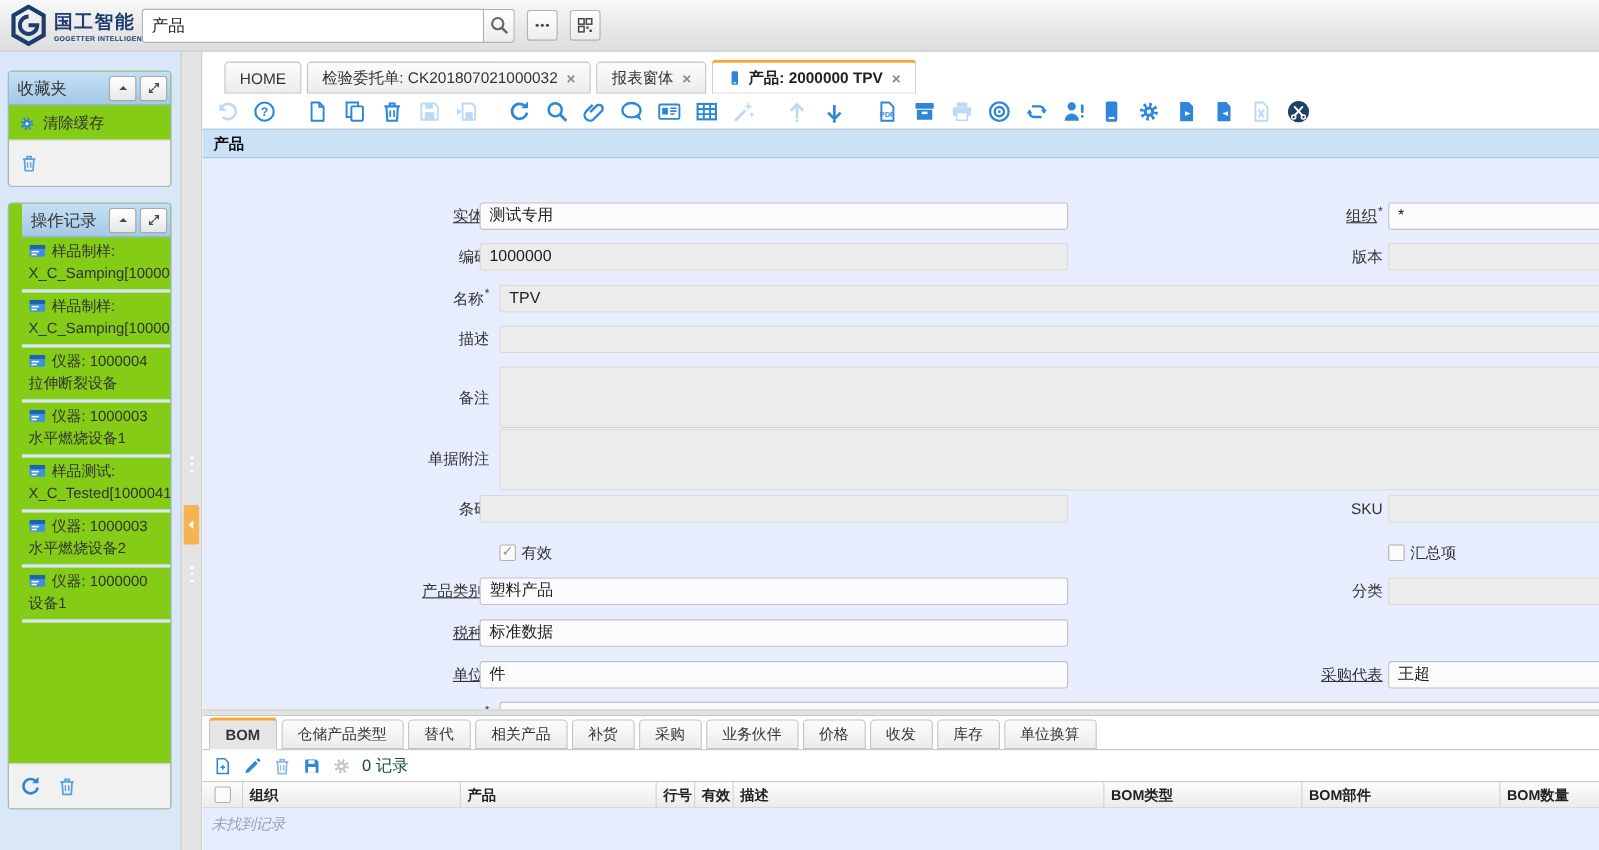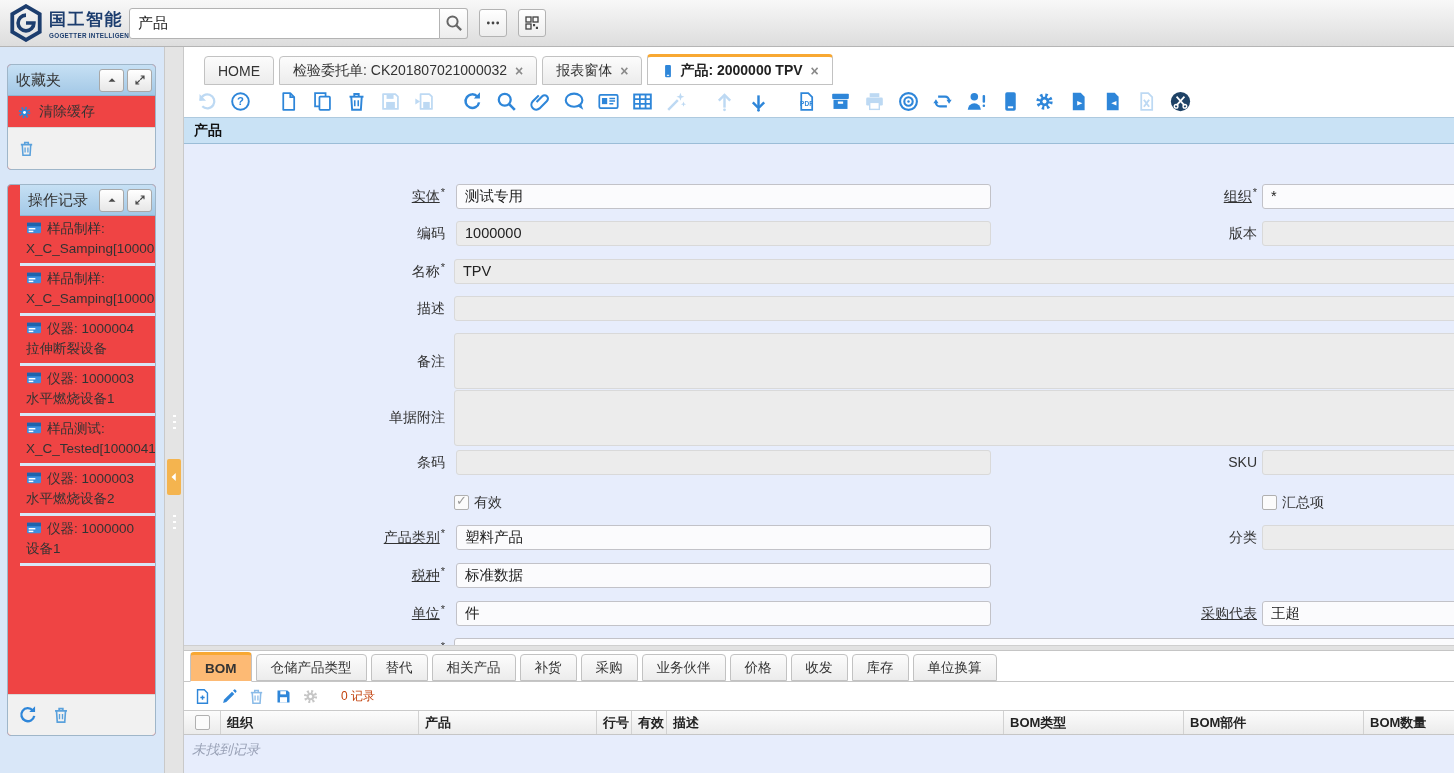--- a/index.html
+++ b/index.html
@@ -22,21 +22,21 @@
   .searchwrap{display:flex;margin-left:6px;}
   #globalsearch{width:293px;height:29px;box-sizing:content-box;border:1px solid #b3b3b3;border-radius:3px 0 0 3px;
     padding:0 8px;font-size:15px;color:#222;background:#fff;outline:none;font-family:inherit;}
   .searchbtn{width:28px;height:31px;border:1px solid #b3b3b3;border-left:none;border-radius:0 3px 3px 0;
     background:linear-gradient(#ffffff,#ededed);color:#666;display:flex;align-items:center;justify-content:center;padding:0;cursor:pointer;}
   .tbbtn{width:28px;height:28px;margin-left:11px;border:1px solid #b3b3b3;border-radius:3px;
     background:linear-gradient(#ffffff,#ededed);color:#444;display:flex;align-items:center;justify-content:center;padding:0;cursor:pointer;}
 
   
   #sidebar{position:absolute;top:47px;left:0;width:164px;bottom:0;background:#d9e7f8;}
-  .panel{position:absolute;left:7px;width:149px;background:#ef4444;border:1px solid #9fb6c9;border-radius:4px;
+  .panel{position:absolute;left:7px;width:149px;background:#84cc16;border:1px solid #9fb6c9;border-radius:4px;
     overflow:hidden;box-sizing:border-box;}
   #fav-panel{top:17px;height:106px;}
   #hist-panel{top:137px;height:552px;padding-left:12px;}
   .phead{height:31px;background:linear-gradient(#c6e0f4,#a3c8e6);border-bottom:1px solid #8fb3cf;
     display:flex;align-items:center;padding:0 3px 0 8px;box-sizing:border-box;}
   .ptitle{flex:1;font-size:15px;color:#333;}
   .pbtn{width:25px;height:23px;margin-left:3px;border:1px solid #a8a8a8;border-radius:3px;
     background:linear-gradient(#ffffff,#e7e7e7);color:#4a4a4a;display:flex;align-items:center;justify-content:center;padding:0;cursor:pointer;}
   .fav-item{display:flex;align-items:center;gap:7px;padding:7px 9px;font-size:14px;color:#333;}
   .pfoot{position:absolute;left:0;right:0;bottom:0;background:#f1f1f1;border-top:1px solid #dadada;
@@ -80,44 +80,44 @@
   #form{position:absolute;top:97px;left:0;right:0;height:501px;background:#e7edfc;overflow:hidden;}
   .frow{position:absolute;left:0;width:100%;height:25px;}
   .flabel{position:absolute;left:0;width:261px;text-align:right;font-size:14px;color:#333;line-height:25px;white-space:nowrap;}
   .flabel.rt{left:813px;width:260px;}
   .lbl.link{text-decoration:underline;cursor:pointer;}
   sup.req{color:#333;font-size:11px;vertical-align:top;line-height:16px;margin-left:1px;}
   .fin{position:absolute;height:25px;line-height:23px;box-sizing:border-box;border-radius:3px;
     padding:0 8px;font-size:14.5px;color:#222;overflow:hidden;white-space:nowrap;}
   .fin.edit{background:#fbfbfd;border:1px solid #c2c2c8;}
   .fin.dis{background:#ececec;border:1px solid #d9d9d9;}
-  .fin.lf{left:272px;width:535px;}
+  .fin.lf{left:252px;width:535px;}
   .fin.fw{left:270px;width:1004px;}
   .fin.rt{left:1078px;width:400px;}
   .fin.tall{height:56px;}
   .cbwrap{position:absolute;display:flex;align-items:center;gap:5px;font-size:14px;color:#333;height:25px;}
   .cb{width:13px;height:13px;border:1px solid #b0b0b0;background:#fbfbfb;border-radius:2px;position:relative;flex-shrink:0;}
   .cb.on::after{content:"\2713";position:absolute;left:1px;top:-3px;font-size:13px;color:#999;}
 
   #hsplit{position:absolute;top:598px;left:0;right:0;height:6px;background:#e2e2e2;box-sizing:border-box;
     border-top:1px solid #cfcfcf;border-bottom:1px solid #c5c5c5;}
 
   #bottom{position:absolute;top:604px;left:0;right:0;bottom:0;background:#fff;}
   #btabs{position:absolute;top:0;left:0;right:0;height:31px;box-sizing:border-box;padding:2px 0 0 6px;
     display:flex;align-items:flex-end;border-bottom:1px solid #c6c6c6;}
   .btab{display:flex;align-items:center;height:27px;padding:0 14px;margin-right:4px;box-sizing:border-box;
     background:linear-gradient(#fcfcfc,#ececec);border:1px solid #c2c2c2;border-radius:4px 4px 0 0;
     font-size:13.5px;color:#333;white-space:nowrap;cursor:pointer;}
-  .btab.active{background:#fdba74;border-top:3px solid #f8a832;height:30px;margin-bottom:-1px;
+  .btab.active{background:#e5e5e5;border-top:3px solid #f8a832;height:30px;margin-bottom:-1px;
     border-bottom:1px solid #fff;font-weight:bold;}
   #btoolbar{position:absolute;top:31px;left:0;height:28px;display:flex;align-items:center;gap:10px;padding-left:10px;}
   .bti{width:17px;height:17px;color:#2e86d9;cursor:pointer;}
   .bti.pale{color:#8abbe8;}
   .bti.gray{color:#c6c6c6;cursor:default;}
-  .reccount{font-size:12px;color:#c2410c;margin-left:12px;}
+  .reccount{font-size:15px;color:#14532d;margin-left:0;}
   #bthead{position:absolute;top:59px;left:0;right:0;height:25px;box-sizing:border-box;display:flex;
     background:linear-gradient(#fcfcfc,#ebebeb);border-top:1px solid #cacaca;border-bottom:1px solid #c6c6c6;}
   .hcell{box-sizing:border-box;border-right:1px solid #d2d2d2;font-size:13px;font-weight:bold;color:#222;
     line-height:23px;padding-left:6px;overflow:hidden;white-space:nowrap;flex-shrink:0;}
   .hcell.chk{display:flex;align-items:center;justify-content:center;padding:0;}
   #btempty{position:absolute;top:84px;left:0;right:0;bottom:0;background:#e7edfc;box-sizing:border-box;
     font-size:13.5px;color:#98a0b5;font-style:italic;padding:6px 8px;}
 </style>
 </head>
 <body>

